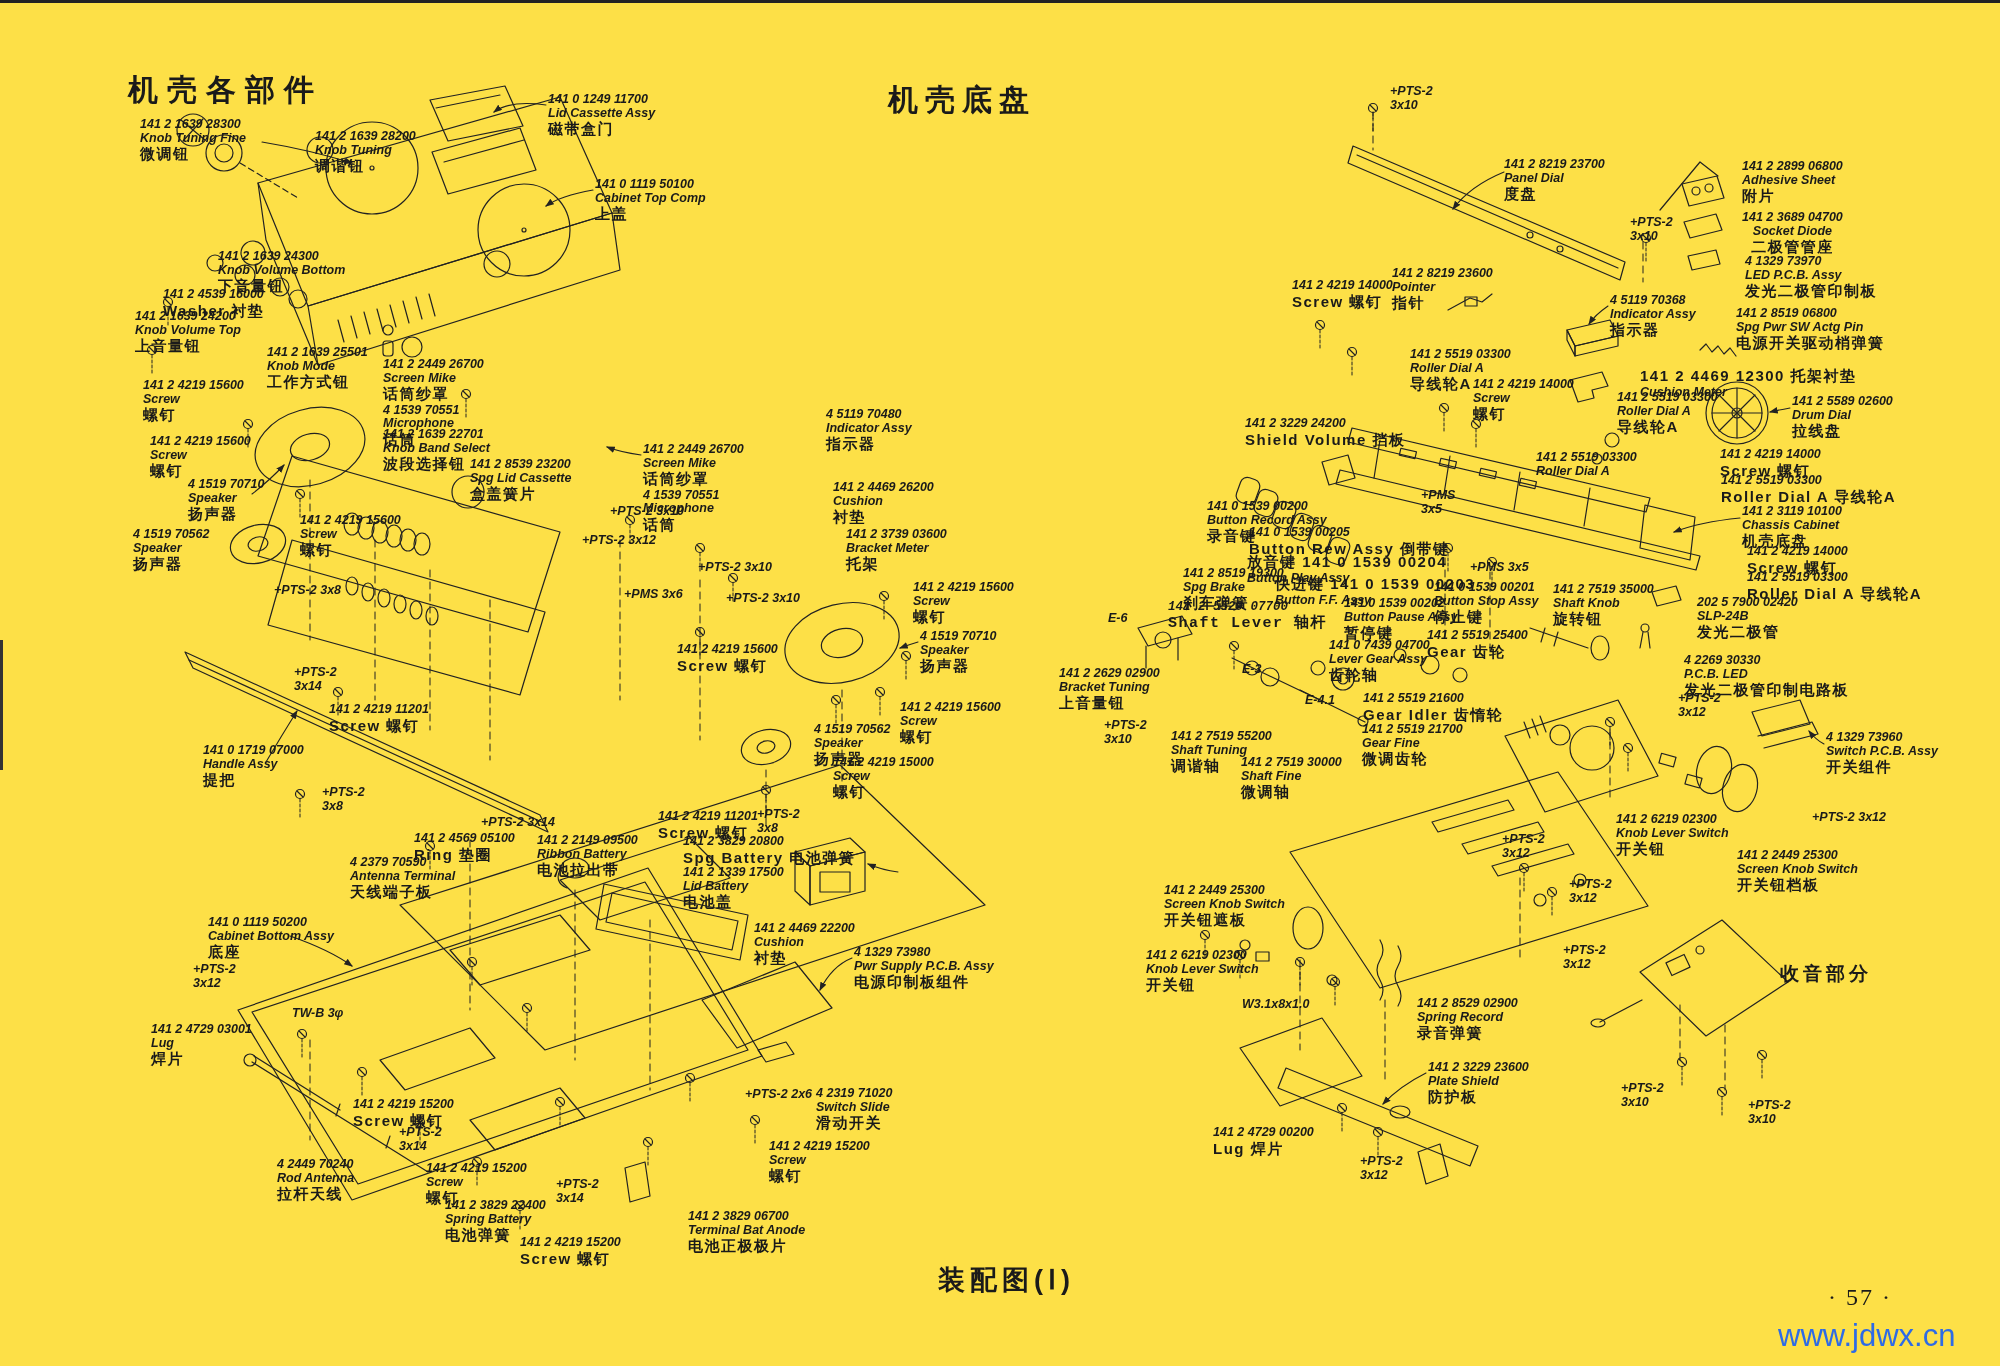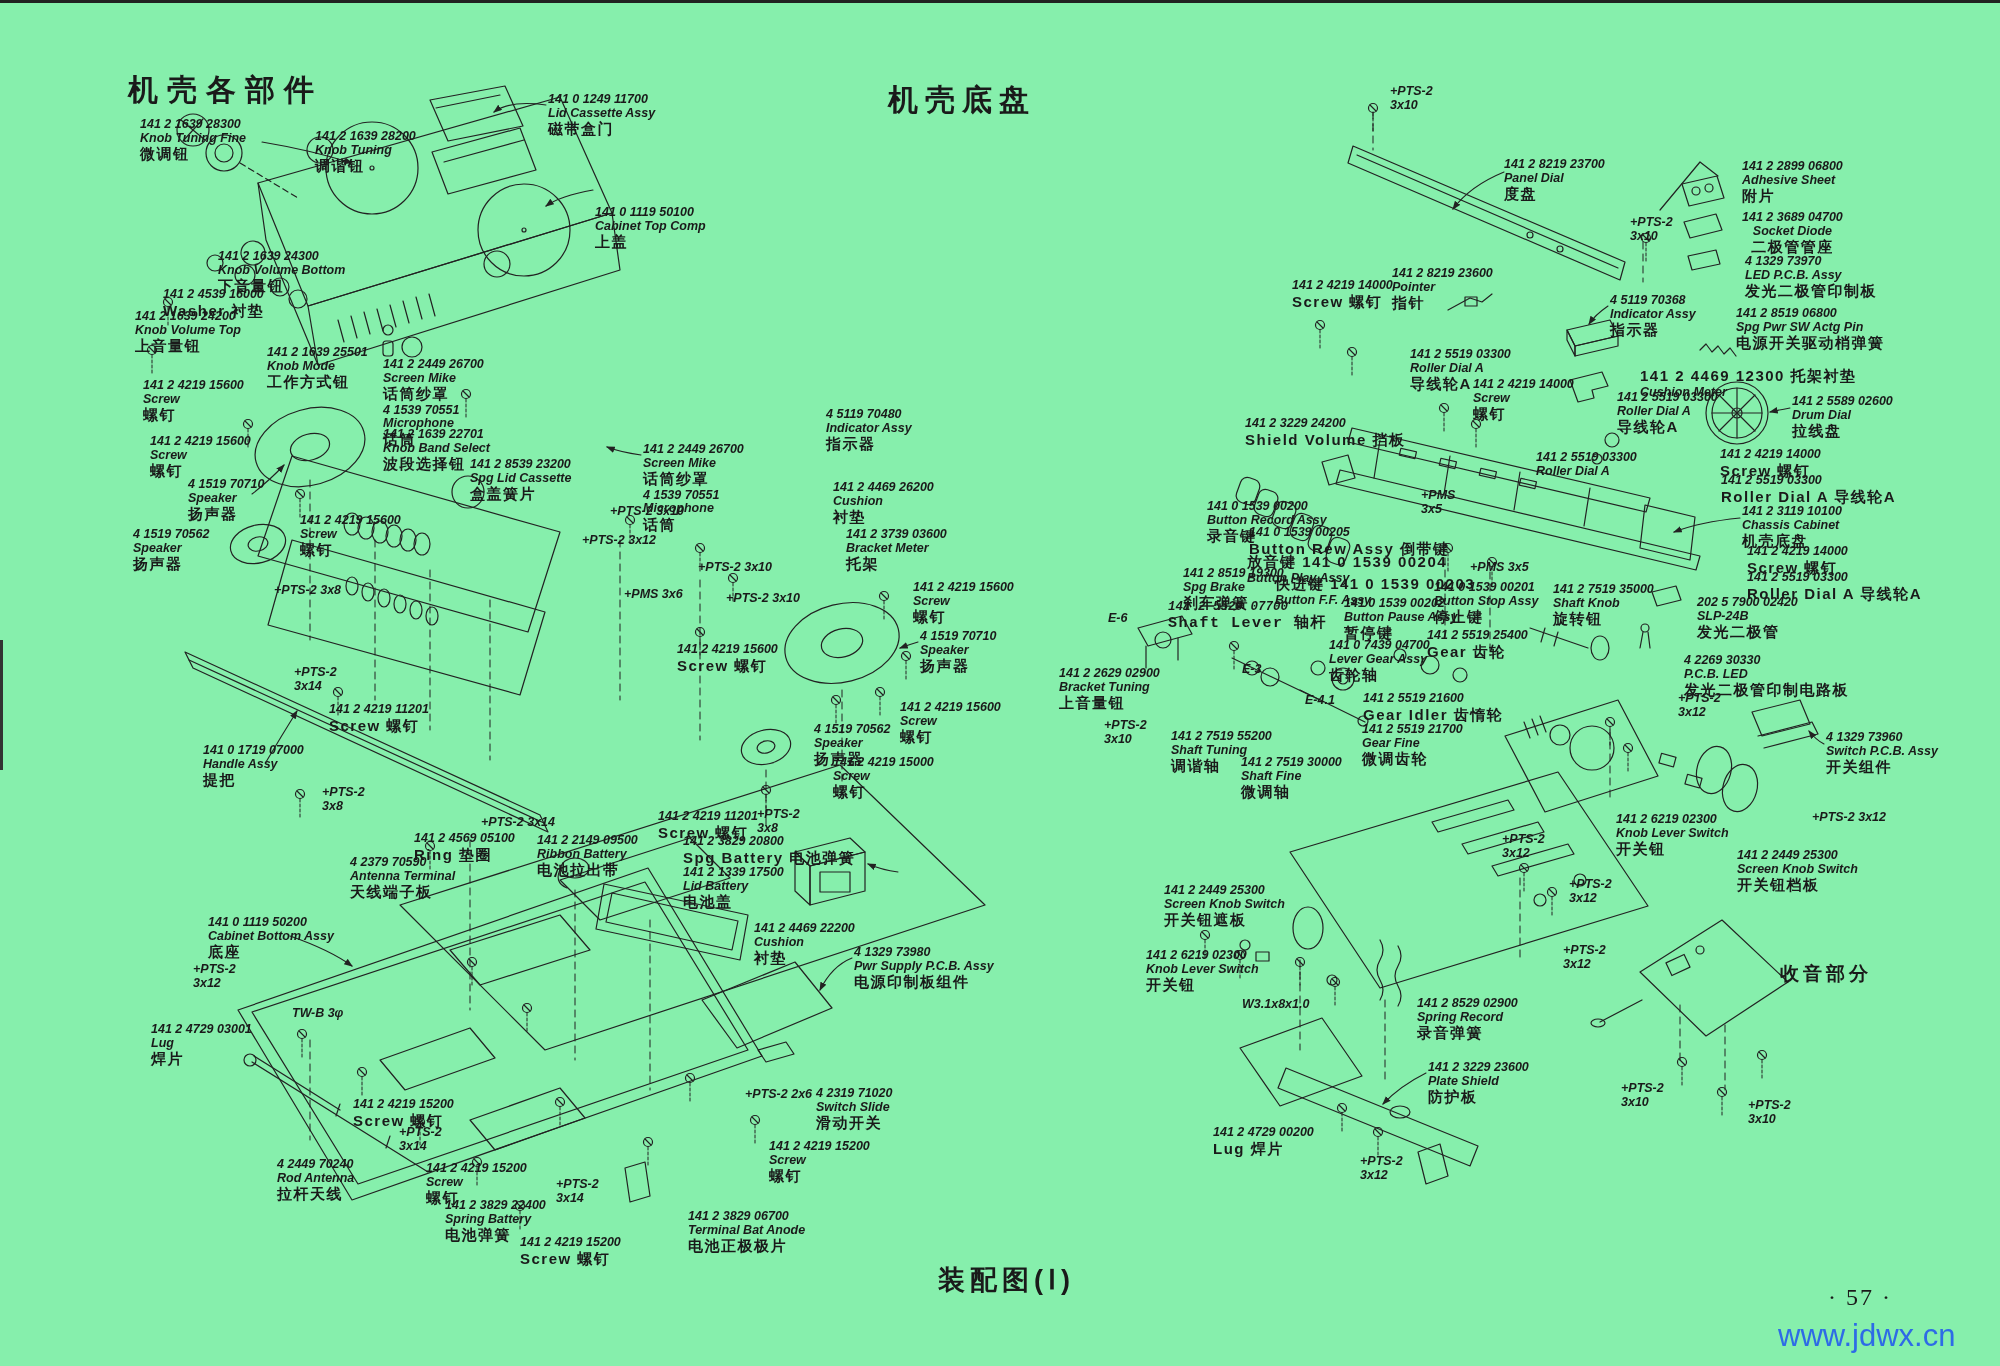--- a/index.html
+++ b/index.html
@@ -1,16 +1,16 @@
 <!DOCTYPE html>
 <html><head>
 <meta charset="utf-8">
 <style>
   html,body{margin:0;padding:0;background:#e8e8e4;}
-  .page{position:relative;width:2000px;height:1366px;background:#86efac;overflow:hidden;
+  .page{position:relative;width:2000px;height:1366px;background:#fde047;overflow:hidden;
         font-family:"Liberation Sans",sans-serif;color:#1a1a1a;}
   .page::before{content:"";position:absolute;left:0;top:0;width:100%;height:3px;background:#222;}
   .page::after{content:"";position:absolute;left:0;top:640px;width:3px;height:130px;background:#333;}
   svg.art{position:absolute;left:0;top:0;}
   .title{position:absolute;margin:0;font-weight:700;font-size:30px;letter-spacing:9px;white-space:nowrap;}
   #left-title{left:128px;top:70px;}
   #right-title{left:888px;top:80px;letter-spacing:7px;}
   .part-label{position:absolute;white-space:nowrap;}
   .part-label .en{font-style:italic;font-weight:600;font-size:12.5px;line-height:1.08;}
   .part-label .cn{font-size:15px;font-weight:600;line-height:1.25;letter-spacing:1.5px;}
@@ -500,21 +500,21 @@
       <div class="part-label" style="left: 315px; top: 130px;">
         <div class="en">141 2 1639 28200</div>
         <div class="en">Knob Tuning</div>
         <div class="cn">调谐钮</div>
       </div>
       <div class="part-label" style="left: 548px; top: 93px;">
         <div class="en">141 0 1249 11700</div>
         <div class="en">Lid Cassette Assy</div>
         <div class="cn">磁带盒门</div>
       </div>
-      <div class="part-label" style="left: 595px; top: 178px; margin-top: 28px;">
+      <div class="part-label" style="left: 595px; top: 178px;">
         <div class="en">141 0 1119 50100</div>
         <div class="en">Cabinet Top Comp</div>
         <div class="cn">上盖</div>
       </div>
       <div class="part-label" style="left: 218px; top: 250px;">
         <div class="en">141 2 1639 24300</div>
         <div class="en">Knob Volume Bottom</div>
         <div class="cn">下音量钮</div>
       </div>
       <div class="part-label" style="left: 163px; top: 288px;">

